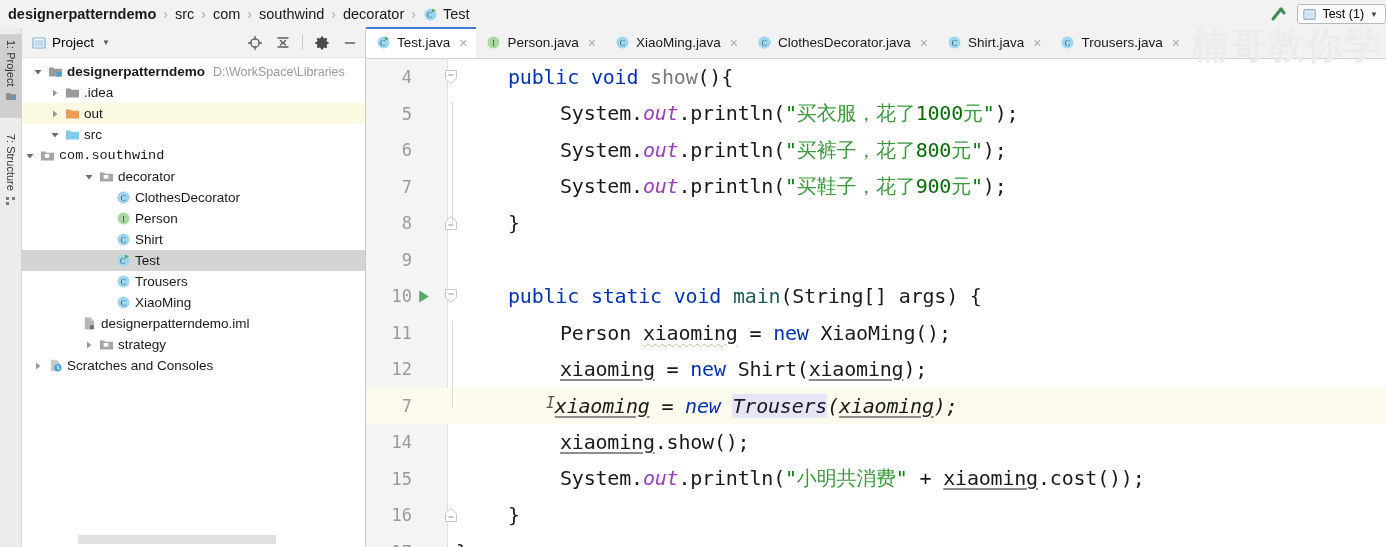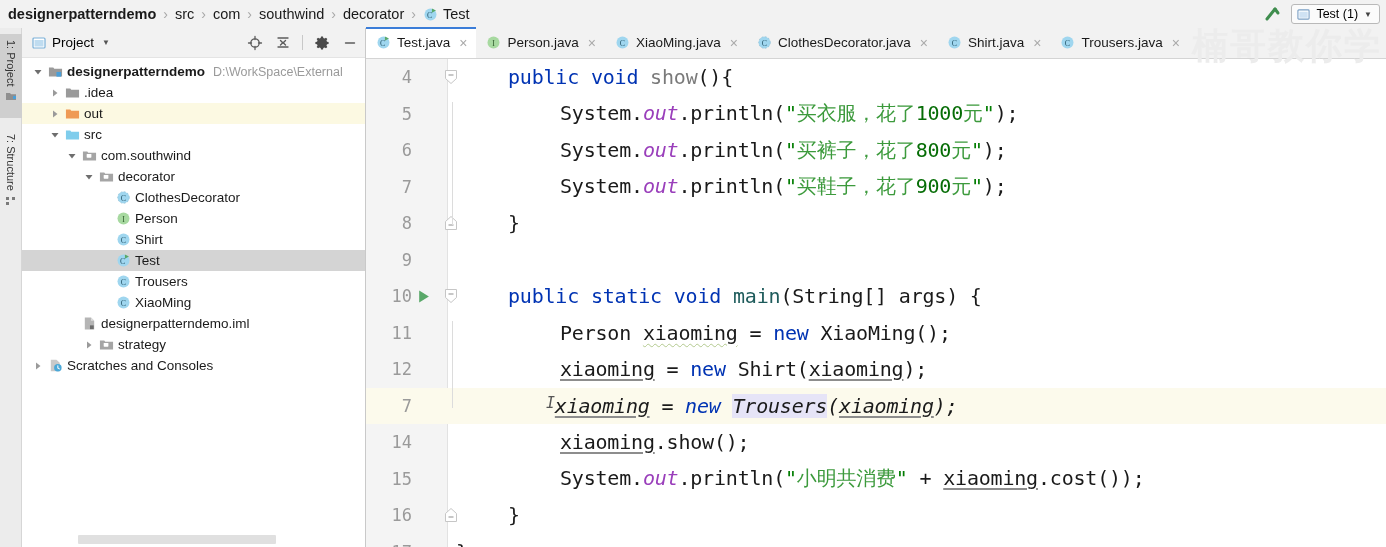--- a/index.html
+++ b/index.html
@@ -18,21 +18,21 @@
     position: absolute; left: 0; top: 0; width: 1386px; height: 28px;
     background: #f2f2f2;
     display: flex; align-items: center;
     padding-left: 8px;
   }
   .crumb { display: flex; align-items: center; font-size: 14.5px; color: #1a1a1a; white-space: nowrap; }
   .crumb.bold { font-weight: bold; }
   .crumb-sep { color: #a8a8a8; margin: 0 7px; font-size: 14px; }
   .crumb-icon { margin-right: 5px; display: inline-flex; }
 
-  .navbar-right { position: absolute; right: 6px; top: 0; height: 28px; display: flex; align-items: center; gap: 8px; }
+  .navbar-right { position: absolute; right: 0; top: 0; height: 28px; display: flex; align-items: center; gap: 8px; }
   .hammer-icon { width: 22px; height: 22px; display: inline-flex; align-items: center; justify-content: center; }
   .runconfig {
     display: flex; align-items: center; gap: 6px;
     border: 1px solid #b9b9b9; border-radius: 3px;
     background: #fbfbfb;
     height: 20px; padding: 0 7px 0 5px;
     font-size: 12.5px;
   }
 
   
@@ -292,21 +292,21 @@
               <path d="M1.5 3 L8.5 3 L5 7.5 Z" fill="#6e6e6e"></path>
             </svg>
           </span>
           <span class="node-icon">
             <svg width="15" height="15" viewBox="0 0 16 16">
               <path d="M1 3.6h4.6l1.1 1.4H15v8.4H1z" fill="#9a9a9a"></path>
               <rect x="9" y="8.5" width="5" height="5" fill="#4a9fd8"></rect>
             </svg>
           </span>
           <span class="tree-label bold">designerpatterndemo</span>
-          <span class="tree-path">D:\WorkSpace\External</span>
+          <span class="tree-path">D:\WorkSpace\Libraries</span>
         </div>
         <div class="tree-row" style="padding-left: 25px;">
           <span class="twisty">
             <svg width="10" height="10" viewBox="0 0 10 10">
               <path d="M3 1.5 L3 8.5 L7.5 5 Z" fill="#9a9a9a"></path>
             </svg>
           </span>
           <span class="node-icon">
             <svg width="15" height="15" viewBox="0 0 16 16">
               <path d="M1 3.6h4.6l1.1 1.4H15v8.4H1z" fill="#9a9a9a"></path>
@@ -333,21 +333,21 @@
               <path d="M1.5 3 L8.5 3 L5 7.5 Z" fill="#6e6e6e"></path>
             </svg>
           </span>
           <span class="node-icon">
             <svg width="15" height="15" viewBox="0 0 16 16">
               <path d="M1 3.6h4.6l1.1 1.4H15v8.4H1z" fill="#7fcdec"></path>
             </svg>
           </span>
           <span class="tree-label">src</span>
         </div>
-        <div class="tree-row" style="padding-left: 42px;">
+        <div class="tree-row" style=" font-family: Liberation Mono, monospace;">
           <span class="twisty">
             <svg width="10" height="10" viewBox="0 0 10 10">
               <path d="M1.5 3 L8.5 3 L5 7.5 Z" fill="#6e6e6e"></path>
             </svg>
           </span>
           <span class="node-icon">
             <svg width="15" height="15" viewBox="0 0 16 16">
               <path d="M1 3.6h4.6l1.1 1.4H15v8.4H1z" fill="#a5a5a5"></path>
               <rect x="5" y="6.3" width="5" height="4" rx="0.6" fill="#ffffff"></rect>
             </svg>

